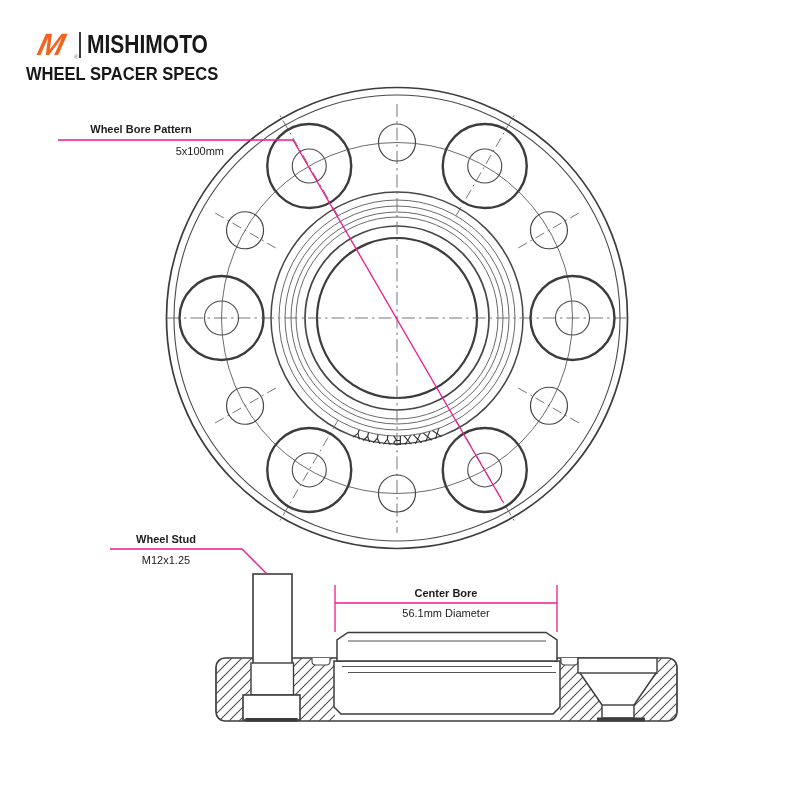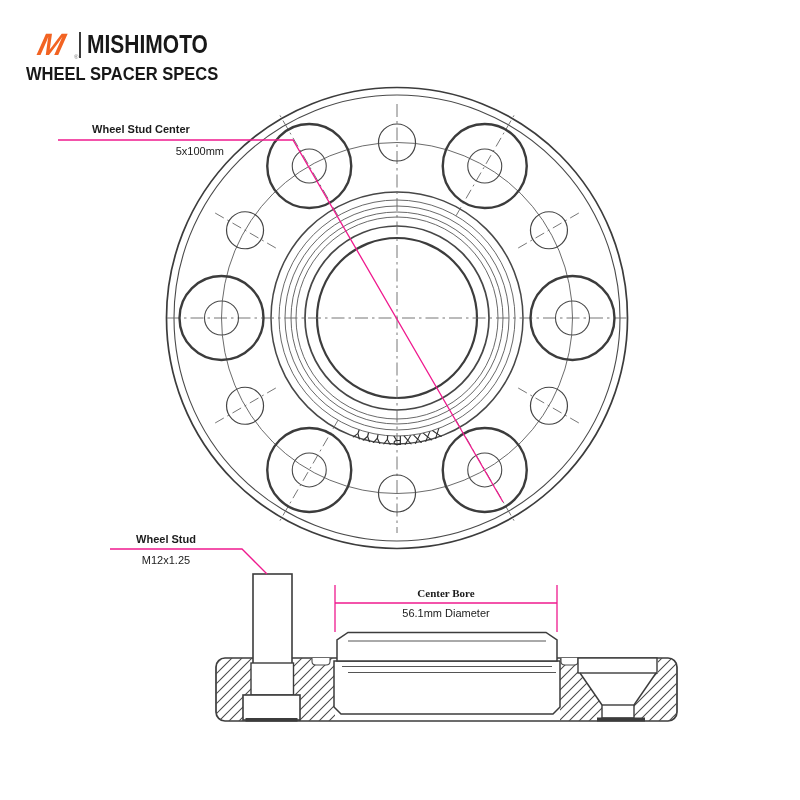--- a/index.html
+++ b/index.html
@@ -23,27 +23,27 @@
   <svg class="logo" viewBox="0 0 52 34">
     <g transform="translate(6,27) skewX(-14)">
       <text x="0" y="0" font-family="Liberation Sans, sans-serif" font-weight="bold" font-style="italic" font-size="31" fill="#F26322">M</text>
     </g>
     <text x="44" y="31" font-size="6" fill="#777">®</text>
   </svg>
   <div class="divider"></div>
   <div class="brand-name">MISHIMOTO</div>
   <div class="subtitle">WHEEL SPACER SPECS</div>
 
-  <div class="lbl b" style="left:58px;top:123px;width:166px;">Wheel Stud Center</div>
+  <div class="lbl b" style="left:58px;top:123px;width:166px;">Wheel Bore Pattern</div>
   <div class="lbl" style="left:58px;top:145px;width:166px;text-align:right;">5x100mm</div>
 
   <div class="lbl b" style="left:108px;top:533px;width:116px;">Wheel Stud</div>
   <div class="lbl" style="left:108px;top:554px;width:116px;">M12x1.25</div>
 
-  <div class="lbl b" style="left:360px;top:587px;width:172px;font-family:Liberation Serif, serif;">Center Bore</div>
+  <div class="lbl b" style="left:360px;top:587px;width:172px;">Center Bore</div>
   <div class="lbl" style="left:360px;top:607px;width:172px;text-align:center;">56.1mm Diameter</div>
 
   <svg class="art" viewBox="0 0 800 800">
     <defs>
       <pattern id="hatch" width="10" height="10" patternUnits="userSpaceOnUse">
         <path d="M-1,11 L11,-1 M-3.5,3.5 L3.5,-3.5 M6.5,13.5 L13.5,6.5" stroke="#4a4a4a" stroke-width="1.05" fill="none"></path>
       </pattern>
       <clipPath id="plateClip">
           <rect x="216" y="658" width="461" height="63" rx="9"></rect>
         </clipPath>

